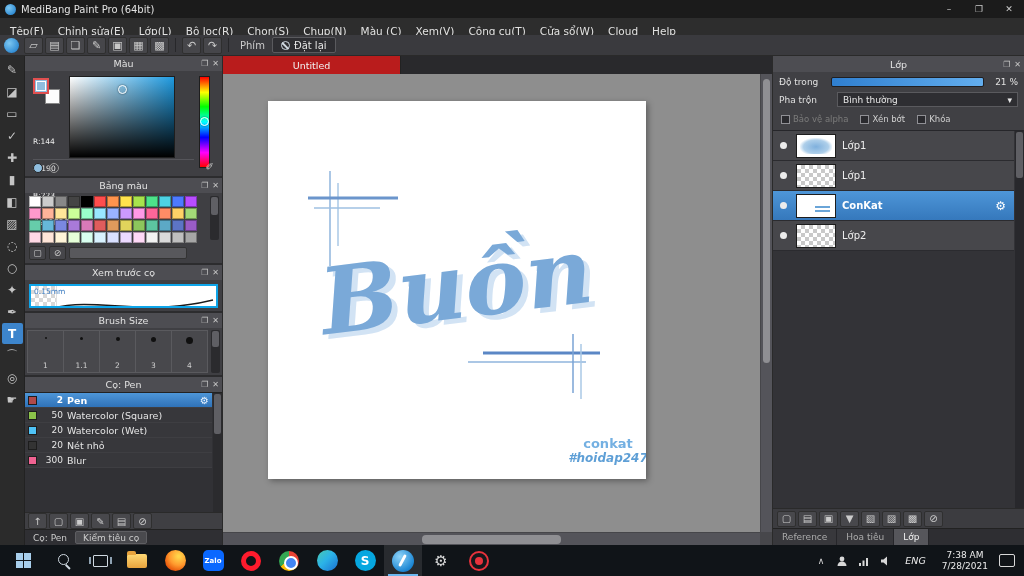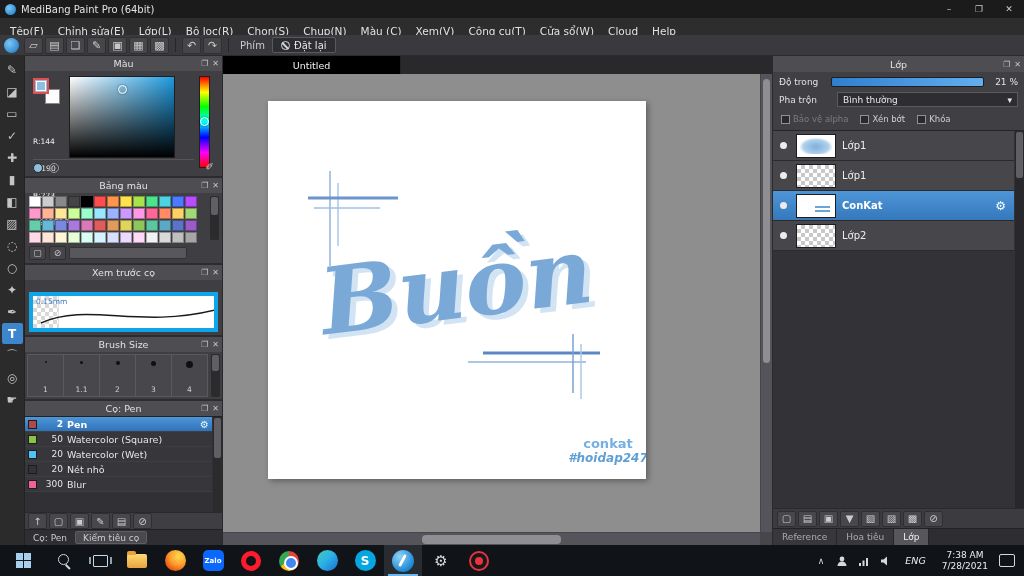--- a/index.html
+++ b/index.html
@@ -60,21 +60,21 @@
 .palette-content{height:70px;position:relative;padding:3px 16px 0 4px;}
 .swatch-grid{display:grid;grid-template-columns:repeat(13,12px);grid-auto-rows:11px;gap:1px;}
 .swatch{border:1px solid rgba(0,0,0,.3);}
 .pal-scroll{position:absolute;right:3px;top:3px;width:9px;height:44px;background:#2b2b2e;border-radius:2px;}
 .pal-scroll-thumb{position:absolute;left:1px;right:1px;top:1px;height:18px;background:#5f5f64;border-radius:2px;}
 .pal-bottom{position:absolute;left:4px;bottom:3px;display:flex;align-items:center;gap:3px;}
 .mini-icon{width:17px;height:14px;background:#46464a;border:1px solid #2f2f2f;color:#ccc;font-size:9px;display:flex;align-items:center;justify-content:center;border-radius:2px;}
 .pal-bar{width:118px;height:12px;background:#58585c;border:1px solid #333;border-radius:2px;}
 
 
-.preview-content{height:40px;position:relative;margin:12px 4px 3px;background:#fff;border:4px solid #0ea5e9;overflow:hidden;}
+.preview-content{height:24px;position:relative;margin:4px 4px 3px;background:#fff;border:2px solid #0ea5e9;overflow:hidden;}
 .preview-checker{position:absolute;left:0;top:0;bottom:0;width:26px;border-right:1px solid #e0e0e0;background-color:#fff;background-image:linear-gradient(45deg,#d8d8d8 25%,transparent 25%,transparent 75%,#d8d8d8 75%),linear-gradient(45deg,#d8d8d8 25%,transparent 25%,transparent 75%,#d8d8d8 75%);background-size:8px 8px;background-position:0 0,4px 4px;}
 .preview-label{position:absolute;left:3px;top:1px;font-size:7.5px;color:#3a7ac0;z-index:2;}
 .stroke-svg{position:absolute;inset:0;z-index:1;}
 
 
 .bsize-content{height:47px;display:flex;padding:2px 14px 2px 2px;position:relative;}
 .bsize-cell{flex:1;border:1px solid #5a5a5e;border-left:none;background:#48484c;display:flex;flex-direction:column;align-items:center;justify-content:space-between;padding:6px 0 2px;}
 .bsize-cell:first-child{border-left:1px solid #5a5a5e;}
 .bsize-dot{background:#101010;border-radius:50%;flex:none;}
 .bsize-label{font-size:7.5px;color:#cfcfcf;}
@@ -95,21 +95,21 @@
 
 
 .left-status{height:16px;background:#2f2f33;display:flex;align-items:center;font-size:9px;color:#ccc;border-top:1px solid #222;flex:none;}
 .ls-label{padding:0 8px;}
 .ls-button{background:#4a4a4e;border:1px solid #5e5e62;border-radius:2px;padding:0 7px;height:13px;display:flex;align-items:center;}
 
 
 .canvas-area{flex:1;display:flex;flex-direction:column;background:#8e8e8e;min-width:0;}
 .doc-tabs{height:18px;background:#29292c;display:flex;flex:none;}
 .doc-tab{width:178px;display:flex;align-items:center;justify-content:center;font-size:9.5px;color:#b5b5b5;background:#39393d;border-right:1px solid #222;}
-.doc-tab.active{background:#000000;color:#f2f2f2;}
+.doc-tab.active{background:#b91c1c;color:#f2f2f2;}
 .viewport{flex:1;position:relative;overflow:hidden;}
 .art-canvas{position:absolute;left:45px;top:27px;width:378px;height:378px;background:#fff;box-shadow:2px 2px 6px rgba(0,0,0,.35);}
 .vscroll{position:absolute;right:0;top:0;bottom:13px;width:12px;background:#54545a;border-left:1px solid #46464a;}
 .vscroll-thumb{position:absolute;left:2px;right:2px;top:5px;height:62%;background:#8f8f93;border-radius:4px;}
 .hscroll{position:absolute;left:0;right:12px;bottom:0;height:13px;background:#54545a;border-top:1px solid #46464a;}
 .hscroll-thumb{position:absolute;top:2px;height:9px;left:37%;width:26%;background:#8f8f93;border-radius:4px;}
 .scroll-corner{position:absolute;right:0;bottom:0;width:12px;height:13px;background:#47474b;}
 
 
 .rightcol{width:252px;background:#404044;display:flex;flex-direction:column;border-left:1px solid #2a2a2a;}

